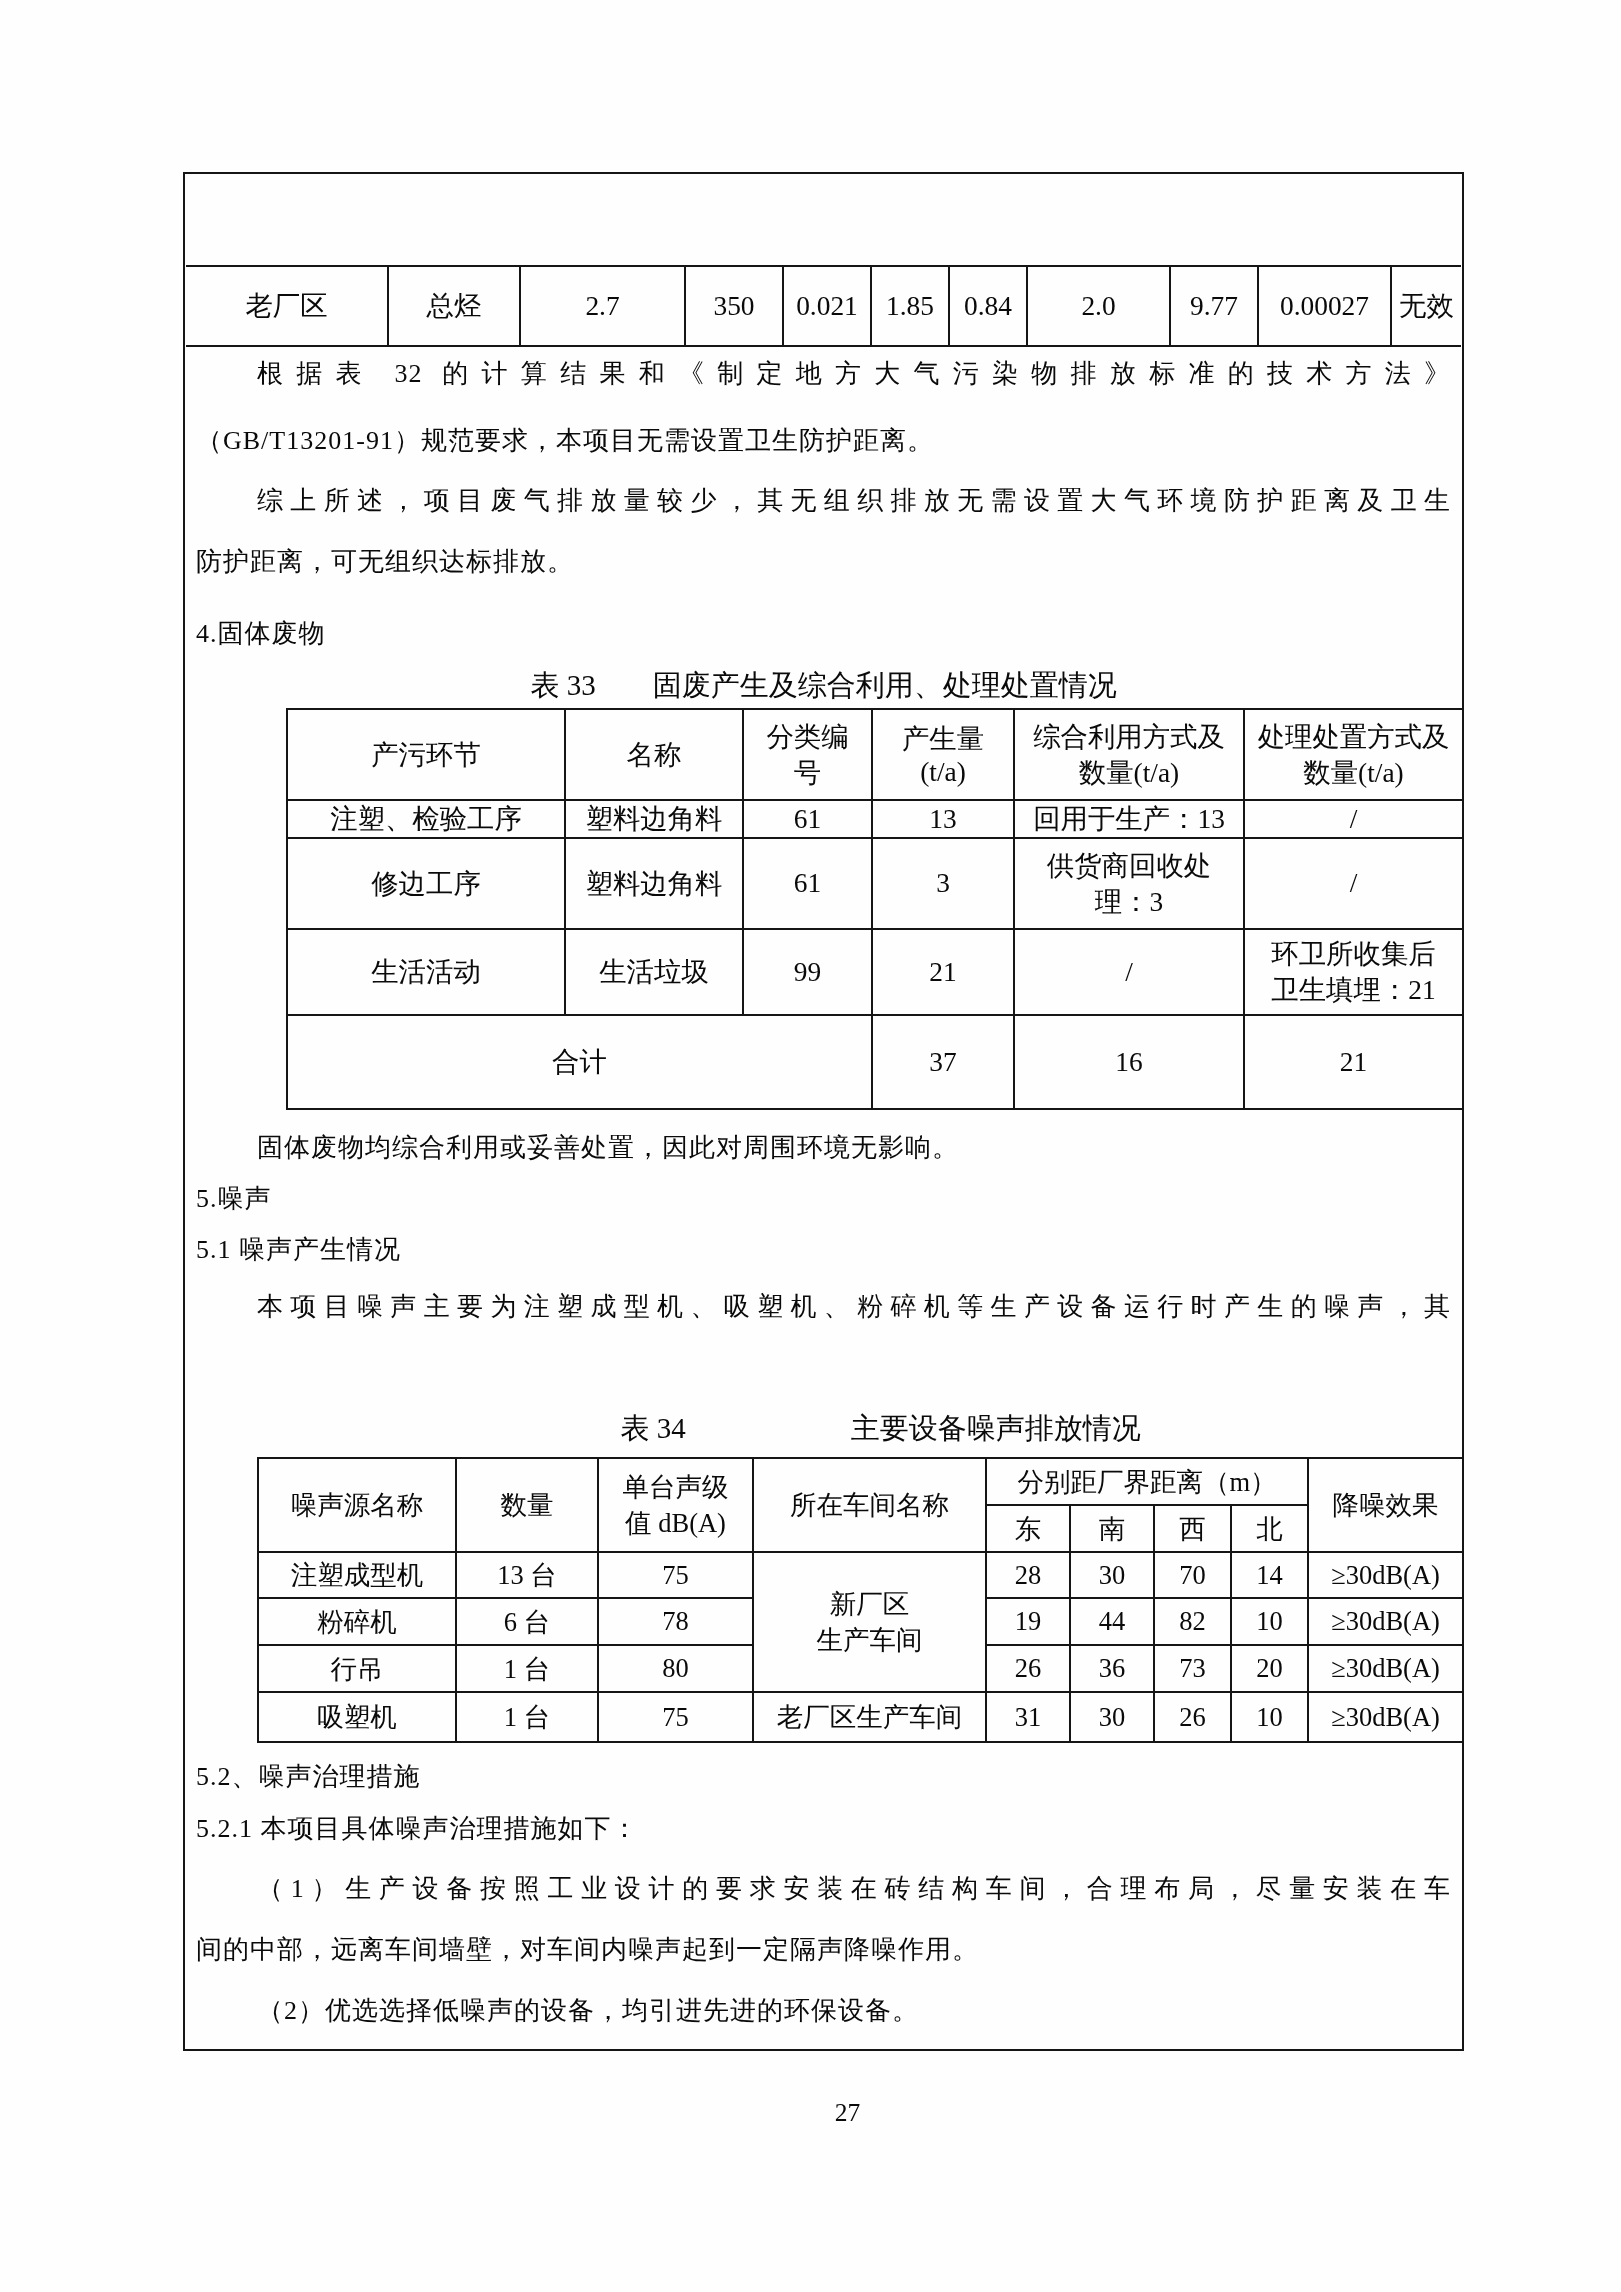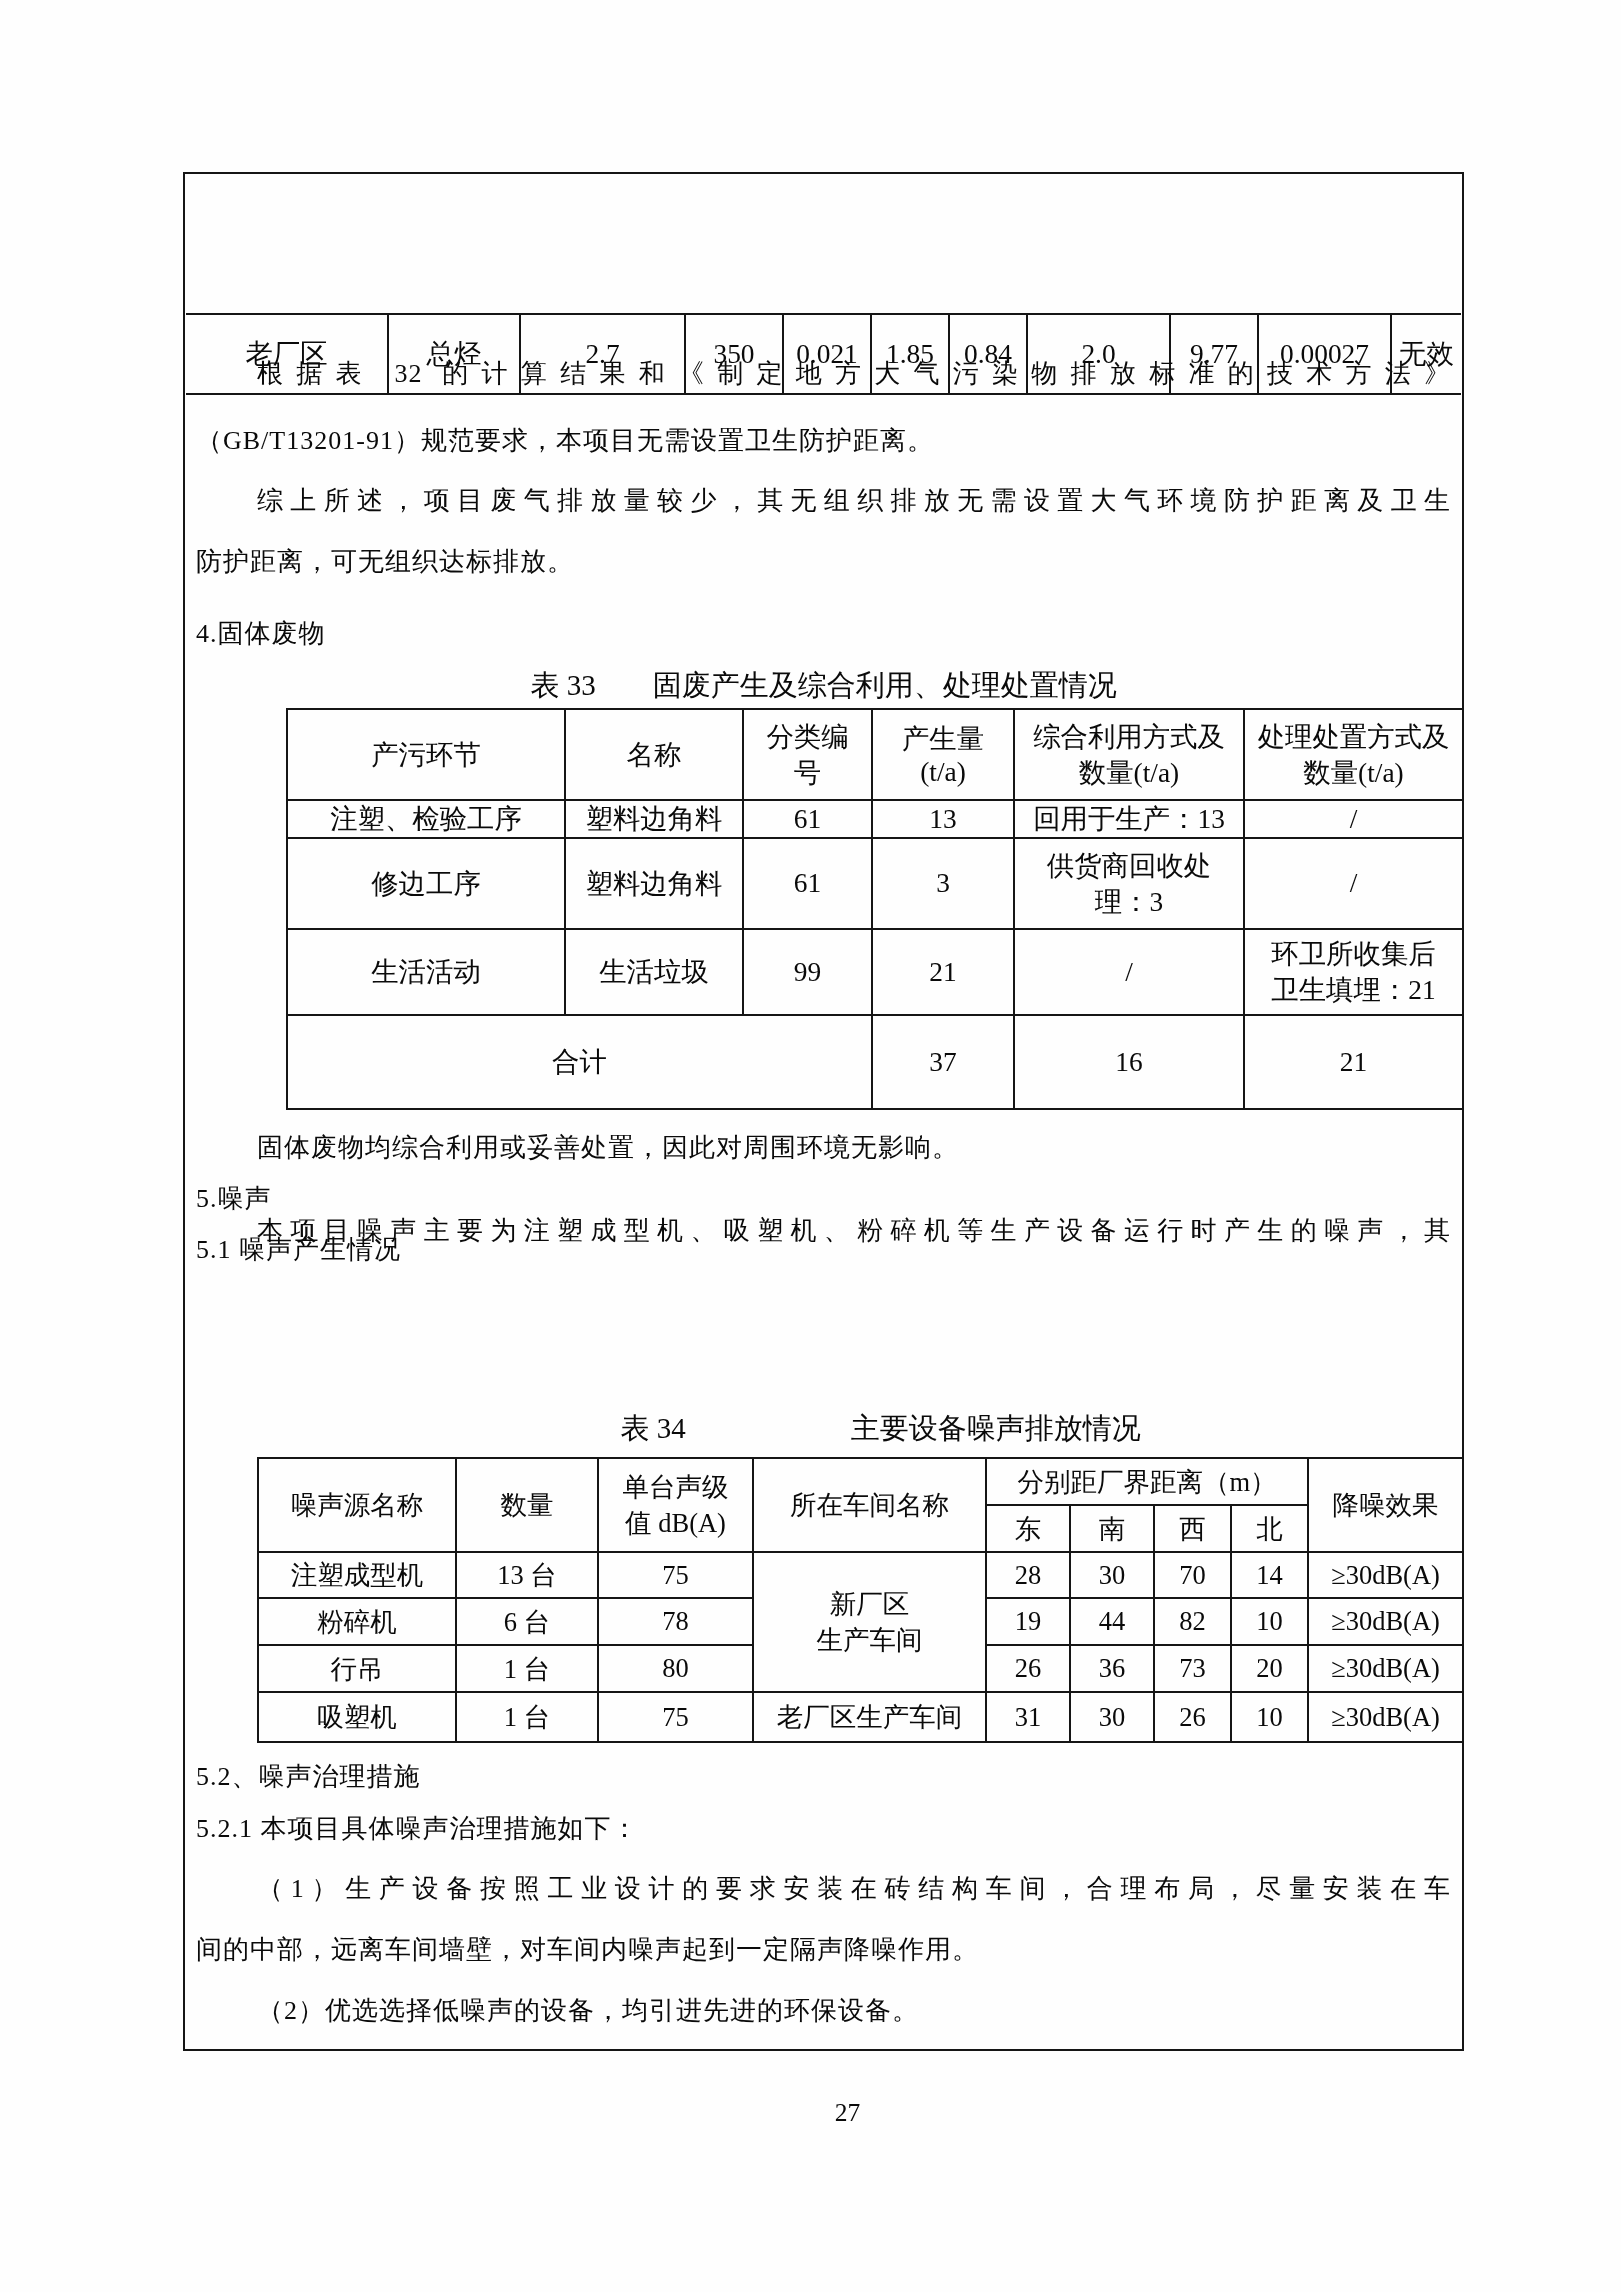--- a/index.html
+++ b/index.html
@@ -9,21 +9,21 @@
     overflow:hidden;
   }
   .frame {
     position:absolute; left:183px; top:172px; width:1281px; height:1879px;
     border:2.9px solid #151515; box-sizing:border-box;
   }
   
   .cont-row {
     position:absolute; left:186px; top:265px; width:1275px; height:82px;
     box-sizing:border-box; border-top:2px solid #151515; border-bottom:2px solid #151515;
-    display:grid; grid-template-columns:201px 132px 165px 98px 88px 78px 78px 143px 88px 133px auto;margin-top:48px;
+    display:grid; grid-template-columns:201px 132px 165px 98px 88px 78px 78px 143px 88px 133px auto;
   }
   .cont-row .cell {
     border-left:2px solid #151515; display:flex; align-items:center; justify-content:center;
     font-size:27.4px; box-sizing:border-box;
   }
   .cont-row .cell:first-child { border-left:none; }
   
   .line {
     position:absolute; left:196px; width:1255px; font-size:26px; line-height:41px;
     letter-spacing:1px; white-space:pre;
@@ -151,21 +151,21 @@
       <td>21</td>
     </tr>
   </tbody>
     </table>
 
   <div class="line ind" style="top:1127px;">固体废物均综合利用或妥善处置，因此对周围环境无影响。</div>
 
   <div class="line" style="top:1178px;">5.噪声</div>
   <div class="line" style="top:1229px;">5.1 噪声产生情况</div>
 
-  <div class="line just ind" style="top:1210px;">本项目噪声主要为注塑成型机、吸塑机、粉碎机等生产设备运行时产生的噪声，其</div>
+  <div class="line just ind" style="top:1286px;">本项目噪声主要为注塑成型机、吸塑机、粉碎机等生产设备运行时产生的噪声，其</div>
 
   <div class="tbl-title t34-title">
     <span>表 34</span>
     <span>主要设备噪声排放情况</span>
   </div>
 
   <table class="t34">
     <colgroup>
       <col style="width:198px">
         <col style="width:142px">

